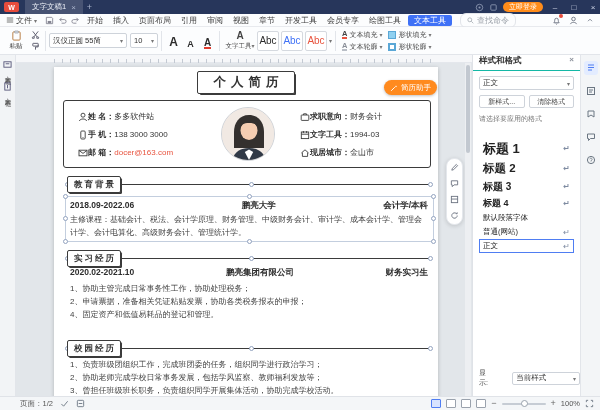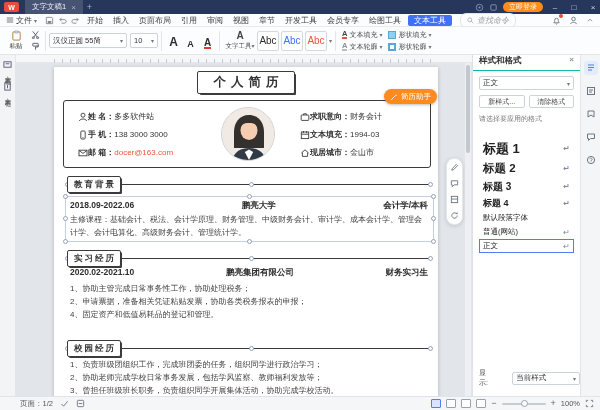--- a/index.html
+++ b/index.html
@@ -26,21 +26,21 @@
   
   .menubar{position:absolute;left:0;top:14px;width:600px;height:13px;background:#fcfdfe;
            border-bottom:1px solid #e8eaee;display:flex;align-items:center;font-size:8px;color:#3c3c3c;}
   .m-file{display:flex;align-items:center;gap:2px;padding:0 6px;}
   .m-qicon{padding:0 2px;opacity:.7;}
   .m-item{padding:0 5px;}
   .m-draw{padding:0 5px;color:#444;}
   .m-text{margin-left:2px;height:11px;padding:0 6px;border-radius:2px;background:#3f71f6;color:#fff;
           display:flex;align-items:center;}
   .m-search{margin-left:8px;height:15px;padding:0 6px;border:1px solid #e2e5ea;border-radius:6px;
-            display:flex;align-items:center;gap:3px;color:#9aa0a8;font-style:italic;}
+            display:flex;align-items:center;gap:3px;color:#9aa0a8;}
   .m-right{margin-left:auto;display:flex;align-items:center;gap:8px;padding-right:6px;color:#6b7280;}
   .belldot{position:relative;}
   .belldot::after{content:"";position:absolute;right:-2px;top:-2px;width:4px;height:4px;
                   border-radius:50%;background:#e74c3c;}
 
   
   .toolbar{position:absolute;left:0;top:27px;width:600px;height:28px;background:#fcfdfe;
            border-bottom:1px solid #e2e5ea;display:flex;align-items:center;padding-left:3px;}
   .t-stack{width:26px;height:26px;display:flex;flex-direction:column;align-items:center;
            justify-content:center;gap:1px;font-size:6.5px;color:#444;border-radius:2px;}
@@ -77,21 +77,21 @@
 
   
   .docarea{position:absolute;left:16px;top:63px;width:456px;height:333px;background:#e2e6ea;overflow:hidden;}
   .page{position:absolute;left:38px;top:4px;width:384px;height:376px;background:#fff;
         box-shadow:0 1px 4px rgba(0,0,0,.22);}
   .scrollbar{position:absolute;left:449px;top:0;width:6px;height:333px;background:#edeff2;}
   .scrollthumb{position:absolute;left:1px;top:2px;width:4px;height:88px;border-radius:2px;background:#c2c8d0;}
   .floatbar{position:absolute;left:430px;top:95px;width:17px;padding:4px 0;background:#fff;
             border:1px solid #e4e7ec;border-radius:8px;box-shadow:0 1px 4px rgba(0,0,0,.15);
             display:flex;flex-direction:column;align-items:center;gap:7px;}
-  .assist{position:absolute;left:368px;top:26px;height:15px;padding:0 6px;border-radius:8px;
+  .assist{position:absolute;left:368px;top:17px;height:15px;padding:0 6px;border-radius:8px;
           background:#ff8a1e;color:#fff;font-size:7.5px;display:flex;align-items:center;gap:3px;
           box-shadow:0 1px 3px rgba(0,0,0,.25);z-index:5;}
 
   
   .r-title{position:absolute;left:143px;top:4px;width:98px;height:23px;border:1.5px solid #3b3b3b;
            border-radius:2px;background:#fff;display:flex;align-items:center;justify-content:center;
            font-size:12.5px;font-weight:bold;letter-spacing:5px;text-indent:5px;
            box-shadow:2px 2px 0 -1px #3b3b3b;z-index:2;}
   .r-info{position:absolute;left:9px;top:33px;width:368px;height:68px;border:1.5px solid #3b3b3b;
           border-radius:3px;}
@@ -415,21 +415,21 @@
               <path d="M3.6 3V1.8h2.8V3" fill="none" stroke="#3b3b3b" stroke-width=".9"></path>
             </svg>
           <span class="ilab">求职意向：</span>
           <span class="ival">财务会计</span>
         </div>
         <div class="irow">
           <svg width="10" height="10" viewBox="0 0 10 10">
               <rect x="1.3" y="2" width="7.4" height="6.6" fill="none" stroke="#3b3b3b" stroke-width=".9"></rect>
               <path d="M1.3 4.2h7.4M3.4 1v2M6.6 1v2" stroke="#3b3b3b" stroke-width=".9"></path>
             </svg>
-          <span class="ilab">文本填充：</span>
+          <span class="ilab">文字工具：</span>
           <span class="ival">1994-03</span>
         </div>
         <div class="irow">
           <svg width="10" height="10" viewBox="0 0 10 10">
               <path d="M1.4 5 5 1.8 8.6 5" fill="none" stroke="#3b3b3b" stroke-width=".9"></path>
               <path d="M2.4 4.6V8.4h5.2V4.6" fill="none" stroke="#3b3b3b" stroke-width=".9"></path>
             </svg>
           <span class="ilab">现居城市：</span>
           <span class="ival">金山市</span>
         </div>

